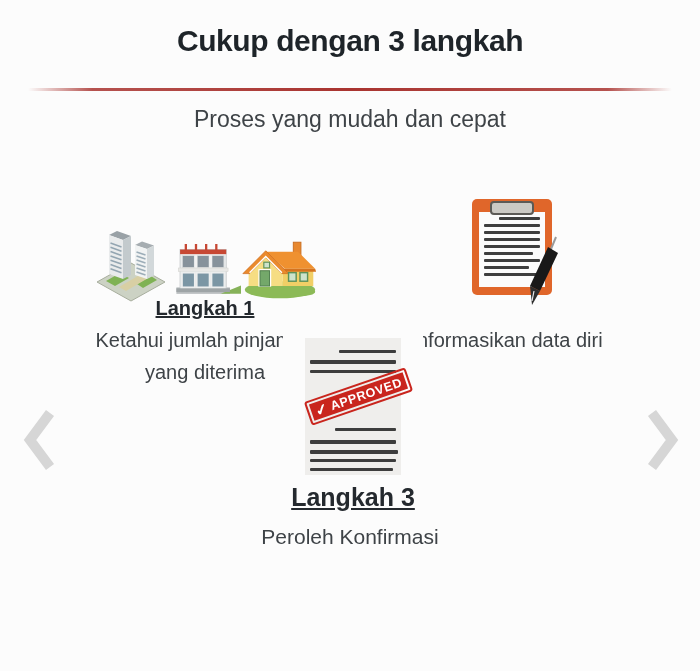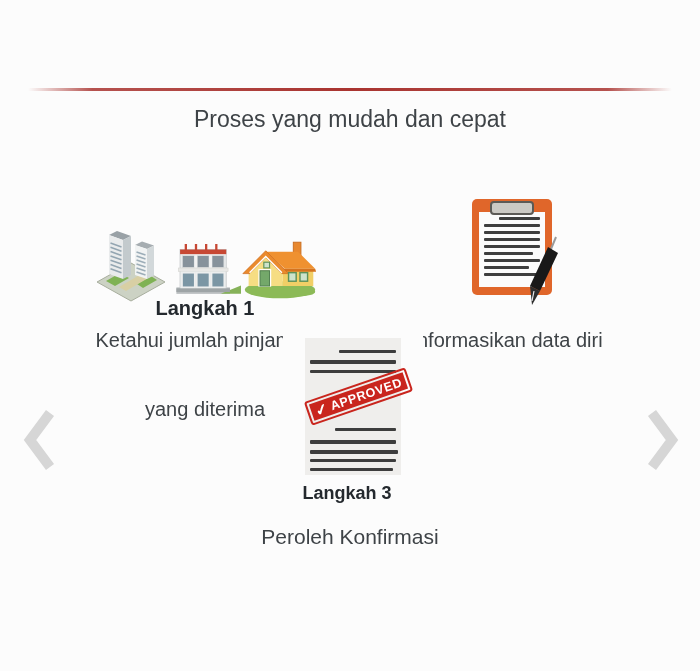--- a/index.html
+++ b/index.html
@@ -18,29 +18,29 @@
     position:absolute; top:88px; left:28px; width:644px; height:3px; border-radius:2px;
     background:linear-gradient(90deg,
       rgba(169,52,48,0) 0%, rgba(169,52,48,0.85) 10%,
       var(--accent-red, #a93430) 50%,
       rgba(169,52,48,0.85) 90%, rgba(169,52,48,0) 100%);
   }
   .subtitle {
     position:absolute; top:106px; left:0; width:100%;
     text-align:center; font-size:23px; color:var(--body-text, #3e4347);
   }
-  .step-label { position:absolute; text-align:center; font-weight:700; font-size:20px; color:#24292e; }
+  .step-label { position:absolute; text-align:center; font-weight:700; font-size:20px; color:#24292e;text-decoration:underline; }
   .step-desc  { position:absolute; text-align:center; font-size:20px; color:var(--body-text, #3e4347); z-index:1; }
 
   
   #step1-icons { position:absolute; left:92px; top:219px; width:228px; height:84px;
                  display:flex; align-items:flex-end; justify-content:center; }
   #step1-label { left:55px;  top:297px; width:300px; }
   #step1-desc1 { left:45px;  top:329px; width:320px; }
-  #step1-desc2 { left:45px;  top:361px; width:320px;margin-top:37px; }
+  #step1-desc2 { left:45px;  top:361px; width:320px; }
 
   
   #clipboard   { position:absolute; left:472px; top:199px; width:80px; height:96px; }
   .board { position:absolute; inset:0; background:var(--clipboard-orange, #e0662a); border-radius:5px; }
   .clip  { position:absolute; left:50%; top:2px; transform:translateX(-50%);
            width:40px; height:10px; background:#cbc9c4; border:2px solid #5c5a56; border-radius:4px; }
   .paper { position:absolute; left:7px; right:7px; top:13px; bottom:8px; background:#fbfbfb; }
   .p-line{ position:absolute; left:5px; right:5px; height:2.5px; background:#3e3e3e; border-radius:1px; }
   .pl1{top:5px;  left:20px;}   .pl2{top:12px;}  .pl3{top:19px;}
   .pl4{top:26px;} .pl5{top:33px;} .pl6{top:40px; right:12px;}
@@ -64,34 +64,35 @@
     position:absolute; left:0px; top:46px; transform:rotate(-19deg); transform-origin:50% 50%;
     border:2px solid var(--stamp-red, #c9251d); border-radius:3px; padding:2px;
     display:inline-flex; width:max-content;
   }
   .stamp-band {
     background:var(--stamp-red, #c9251d); color:#ffffff;
     font-weight:700; font-size:12.5px; letter-spacing:0.6px;
     padding:1px 4px; display:flex; align-items:center; gap:3px; white-space:nowrap;
   }
   .stamp-check { font-size:15px; font-weight:700; line-height:1; }
-  #step3-label { left:197px; top:483px; width:300px; font-size:18px; z-index:2; }
+  #step3-label { left:203px; top:483px; width:300px; font-size:25px; z-index:2; }
   #step3-desc  { left:175px; top:525px; width:350px; font-size:21px; z-index:2; }
 
   
   .chevron { position:absolute; top:408px; width:34px; height:64px;
              background:none; border:none; padding:0; cursor:pointer; z-index:3; }
   #prev { left:23px; } #next { left:645px; }
   .chevron svg { display:block; width:100%; height:100%; }
 </style>
 </head>
 <body>
 
 <div class="screen">
 
+  <h1 class="title">Cukup dengan 3 langkah</h1>
   <div class="divider"></div>
   <div class="subtitle">Proses yang mudah dan cepat</div>
 
   <div id="step1-icons">
 
     <svg width="76" height="82" viewBox="0 0 76 82">
       <polygon points="38,80 4,61 38,42 72,61" fill="#ccd2c4" stroke="#a8ae9e" stroke-width="1"></polygon>
       <polygon points="13,60 27,52 36,57 22,65" fill="#7fb254"></polygon>
       <polygon points="44,63 58,55 64,59 50,67" fill="#7fb254"></polygon>
       <polygon points="26,66 50,52 57,56 33,70" fill="#d8cfa4"></polygon>

